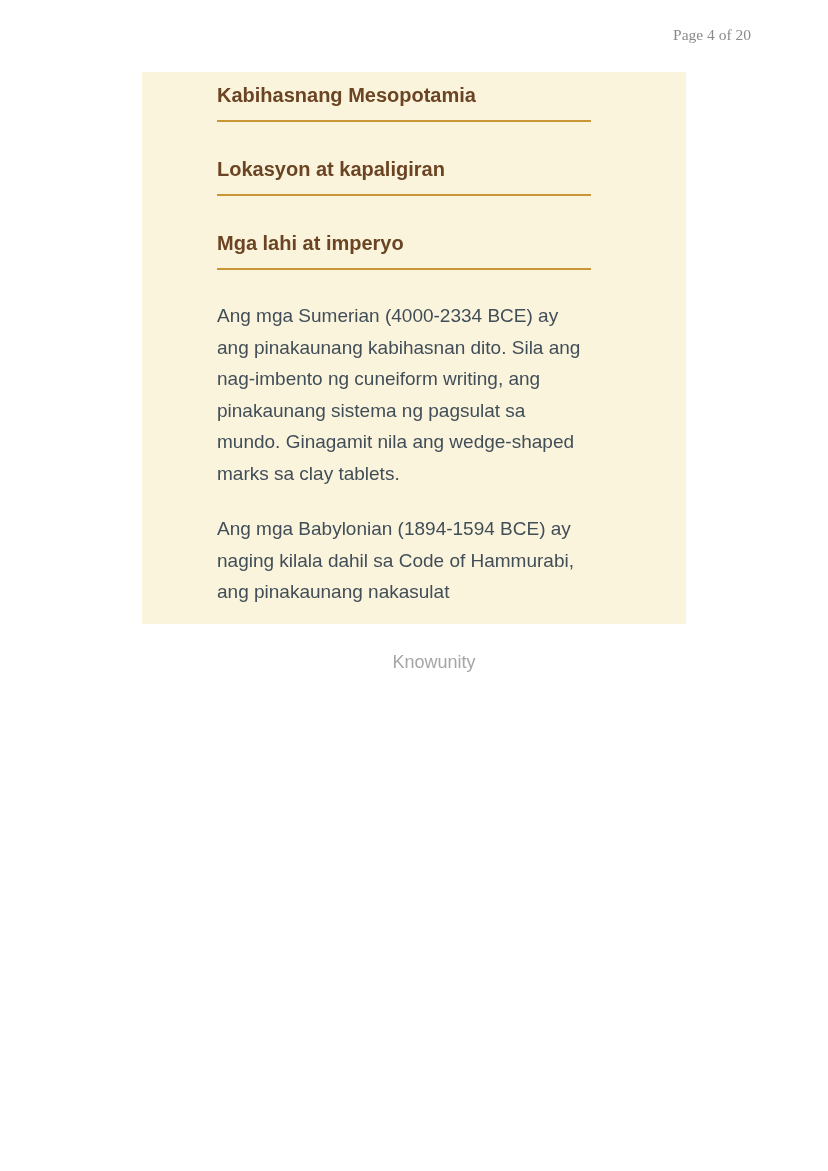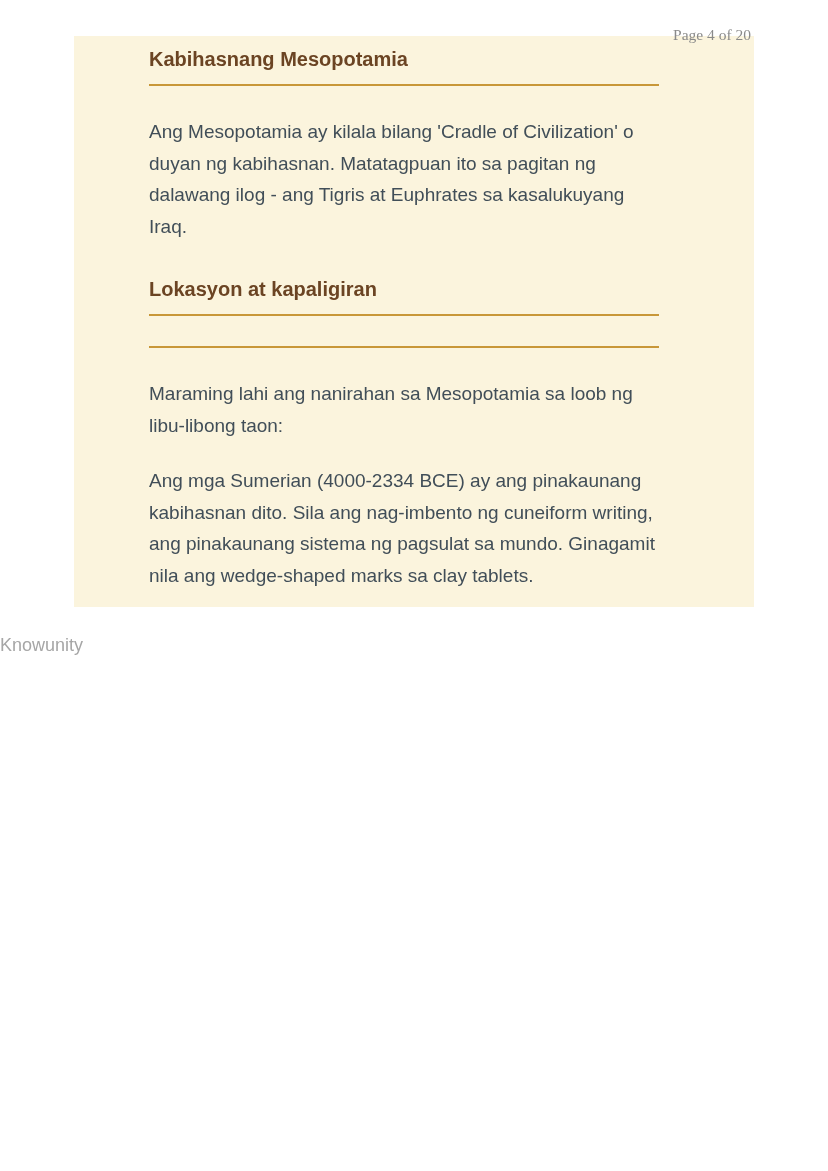--- a/index.html
+++ b/index.html
@@ -13,22 +13,22 @@
   .page-indicator {
     position: absolute;
     top: 26px;
     right: 77px;
     font-family: "Liberation Serif", "DejaVu Serif", serif;
     font-size: 15.5px;
     color: #8a8a8a;
     margin-left: 32px;
   }
   .content-panel {
-    width: 680px;
-    margin: 36px auto 0 auto;
+    width: 544px;
+    margin: 72px auto 0 auto;
     background: #fbf4dd;
     padding: 10px 95px 16px 75px;
   }
   .section-title {
     font-size: 20px;
     font-weight: 700;
     line-height: 26px;
     color: #6b4423;
     margin: 34px 0 12px 0;
   }
@@ -40,45 +40,46 @@
   }
   .paragraph {
     font-size: 19px;
     line-height: 31.5px;
     color: #414e58;
     margin: 0 0 24px 0;
     max-width: 510px;
   }
   .section:last-child .paragraph:last-child { margin-bottom: 0; }
   .footer-brand {
-    text-align: left;
+    text-align: center;
     margin-top: 28px;
     font-size: 18px;
     color: #a6a6a6;
+    margin-left: 40px;
   }
 </style>
 </head>
 <body>
 
 <div class="page-indicator">Page 4 of 20</div>
 
 <main class="content-panel">
 
   <section class="section">
     <h2 class="section-title">Kabihasnang Mesopotamia</h2>
     <div class="section-rule"></div>
-    <p class="paragraph">Ang Mesopotamia ay kilala bilang 'Cradle of Civilization' o duyan ng kabihasnan. Matatagpuan ito sa pagitan ng dalawang ilog - ang Tigris at Euphrates sa kasalukuyang Iraq.</p>
   </section>
 
   <section class="section">
     <h2 class="section-title">Lokasyon at kapaligiran</h2>
     <div class="section-rule"></div>
   </section>
 
   <section class="section">
+    <h2 class="section-title">Mga lahi at imperyo</h2>
     <div class="section-rule"></div>
-    <p class="paragraph">Maraming lahi ang nanirahan sa Mesopotamia sa loob ng libu-libong taon:</p>
     <p class="paragraph">Ang mga Sumerian (4000-2334 BCE) ay ang pinakaunang kabihasnan dito. Sila ang nag-imbento ng cuneiform writing, ang pinakaunang sistema ng pagsulat sa mundo. Ginagamit nila ang wedge-shaped marks sa clay tablets.</p>
+    <p class="paragraph">Ang mga Babylonian (1894-1594 BCE) ay naging kilala dahil sa Code of Hammurabi, ang pinakaunang nakasulat</p>
   </section>
 
 </main>
 
 <div class="footer-brand">Knowunity</div>
 
 </body></html>

